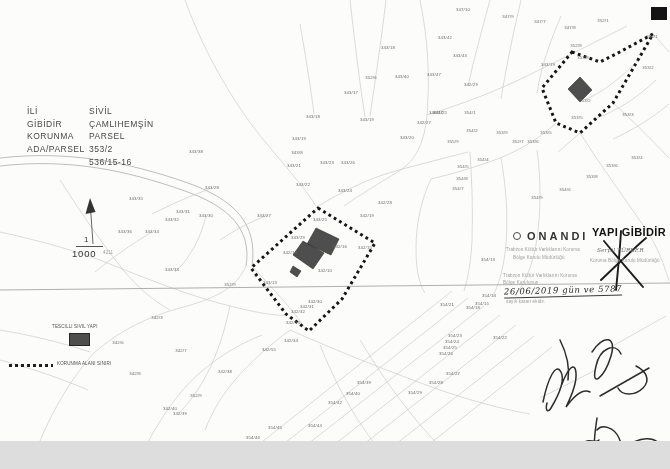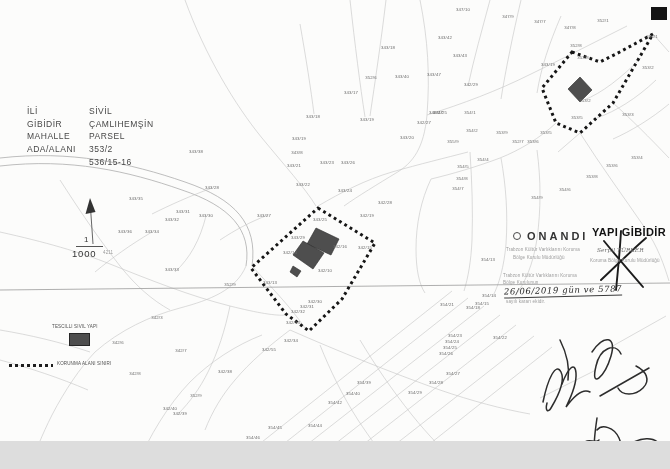--- a/index.html
+++ b/index.html
@@ -245,22 +245,22 @@
       <div class="parcel" style="left: 118px; top: 343px;">342/6</div>
       <div class="parcel" style="left: 275px; top: 428px;">354/45</div>
       <div class="parcel" style="left: 253px; top: 438px;">354/46</div>
       <div class="parcel" style="left: 235px; top: 453px;">354/47</div>
     </div>
 
   <div>
     <div class="info-col" style="left:27px;top:105px">
       <div>İLİ</div>
       <div>GİBİDİR</div>
-      <div>MAHALLE</div>
-      <div>ADA/ALANI</div>
+      <div>KORUNMA</div>
+      <div>ADA/PARSEL</div>
     </div>
     <div class="info-col" style="left:89px;top:105px">
       <div>SİVİL</div>
       <div>ÇAMLIHEMŞİN</div>
       <div>PARSEL</div>
       <div>353/2</div>
       <div>536/15-16</div>
     </div>
   </div>
 

